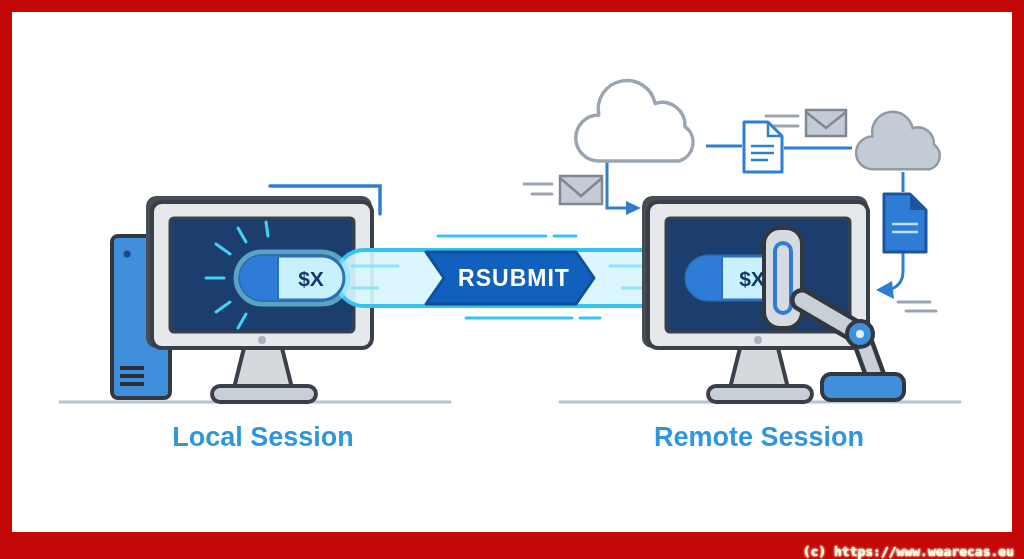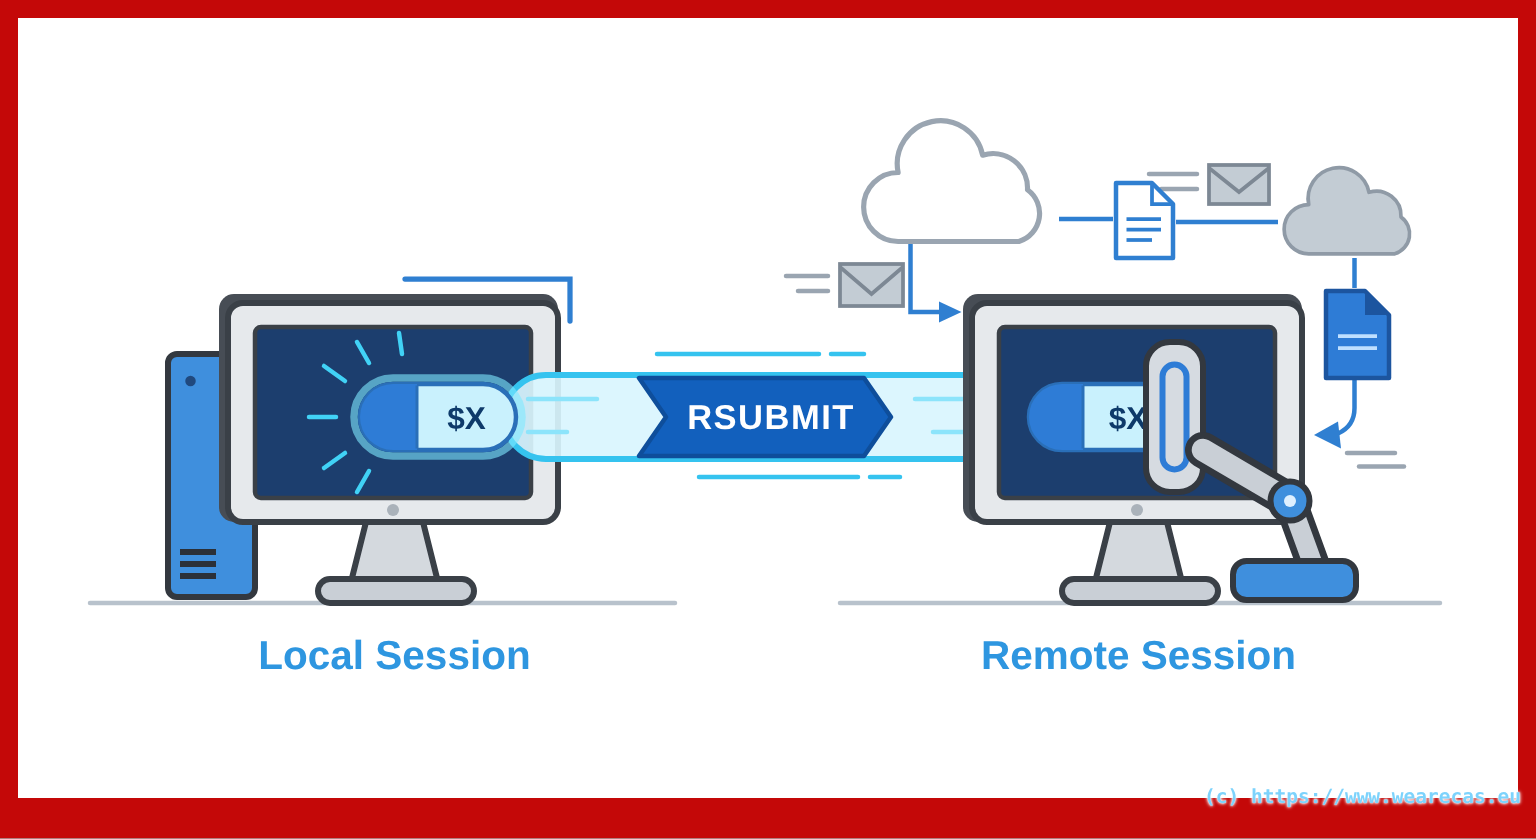--- a/index.html
+++ b/index.html
@@ -12,25 +12,25 @@
     overflow:hidden;
   }
   .canvas{
     position:absolute;
     left:12px;top:12px;width:1000px;height:520px;
     background:#ffffff;
   }
   .canvas svg{display:block;width:100%;height:100%;}
   .footer{
     position:absolute;
-    right:10px;bottom:20px;
+    right:10px;bottom:0;
     font-family:"DejaVu Sans Mono", monospace;
     font-size:13px;
     font-weight:bold;
-    color:#7dd3fc;
+    color:#fef9c3;
     text-shadow:0 0 2px #ffffff,0 0 3px #ffffff,0 0 1px #ffffff;
     letter-spacing:0px;
   }
   text{font-family:"Liberation Sans", sans-serif;}
   .caption{font-size:27px;font-weight:bold;}
   .banner-text{font-size:23px;font-weight:bold;fill:#ffffff;letter-spacing:1px;}
   .pill-text{font-size:21px;font-weight:bold;fill:#0e3a6a;}
 </style>
 </head>
 <body>

